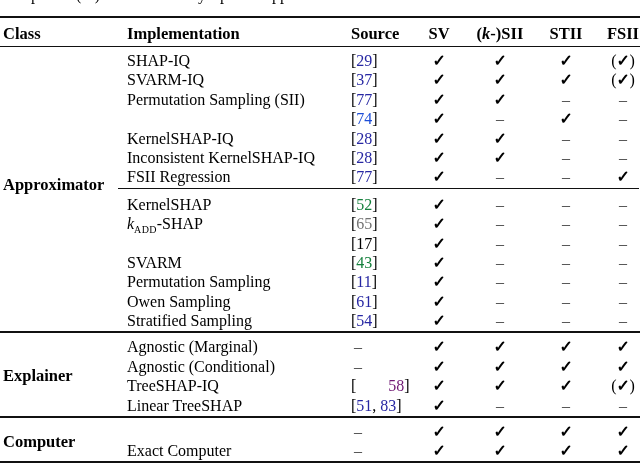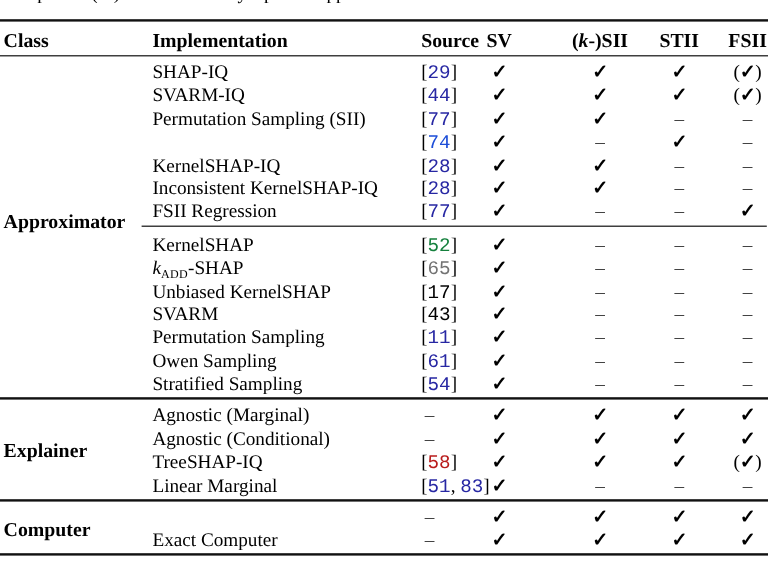--- a/index.html
+++ b/index.html
@@ -14,31 +14,31 @@
   .rule-head{top:45.6px;height:1.4px;}
   .rule-bottom{top:460.5px;height:2.4px;}
   
   .hdr{position:absolute;top:23px;height:22px;line-height:22px;font-weight:bold;font-size:16.5px;}
   
   .cell{position:absolute;top:0;white-space:nowrap;}
   .c-class{left:3px;}
   .c-impl{left:127px;}
   .c-src{left:351px;}
   .c-mark{width:60px;text-align:center;}
-  .col-sv{left:386px;}
+  .col-sv{left:409px;}
   .col-ksii{left:470px;}
   .col-stii{left:536px;}
   .col-fsii{left:593px;}
   
   .tbody{position:absolute;top:51px;left:0;right:0;}
   .row{position:relative;height:19.4px;line-height:19.4px;font-size:16px;}
   .check{font-weight:bold;letter-spacing:-0.5px;}
   .dash{color:#3a3a3a;}
   .src-dash{margin-left:3px;}
-  .cite{text-decoration:none;cursor:pointer;font-family:Liberation Mono, monospace;}
+  .cite{text-decoration:none;cursor:pointer;}
   .it{font-style:italic;}
   .sub{font-size:10px;vertical-align:-3.5px;letter-spacing:0.3px;}
   
   .cmid-wrap{position:relative;height:8px;}
   .cmid{position:absolute;left:118px;right:1px;top:0.8px;height:1.4px;background:#111;}
   .secrule-wrap{position:relative;height:7px;}
   .secrule{position:absolute;left:0;right:0;top:0.6px;height:2.2px;background:#111;}
   
   .sec-label{position:absolute;left:3px;height:19.4px;line-height:19.4px;
              font-weight:bold;font-size:16.5px;white-space:nowrap;}
@@ -77,21 +77,21 @@
       <div class="row">
         <span class="cell c-impl">SHAP-IQ</span>
         <span class="cell c-src"><span>[</span><a class="cite" style="color: rgb(39, 39, 163);">29</a><span>]</span></span>
         <span class="cell c-mark col-sv"><span class="check">✓</span></span>
         <span class="cell c-mark col-ksii"><span class="check">✓</span></span>
         <span class="cell c-mark col-stii"><span class="check">✓</span></span>
         <span class="cell c-mark col-fsii"><span>(</span><span class="check">✓</span><span>)</span></span>
       </div>
       <div class="row">
         <span class="cell c-impl">SVARM-IQ</span>
-        <span class="cell c-src"><span>[</span><a class="cite" style="color: rgb(39, 39, 163);">44</a><span>]</span></span>
+        <span class="cell c-src"><span>[</span><a class="cite" style="color: rgb(39, 39, 163);">37</a><span>]</span></span>
         <span class="cell c-mark col-sv"><span class="check">✓</span></span>
         <span class="cell c-mark col-ksii"><span class="check">✓</span></span>
         <span class="cell c-mark col-stii"><span class="check">✓</span></span>
         <span class="cell c-mark col-fsii"><span>(</span><span class="check">✓</span><span>)</span></span>
       </div>
       <div class="row">
         <span class="cell c-impl">Permutation Sampling (SII)</span>
         <span class="cell c-src"><span>[</span><a class="cite" style="color: rgb(39, 39, 163);">77</a><span>]</span></span>
         <span class="cell c-mark col-sv"><span class="check">✓</span></span>
         <span class="cell c-mark col-ksii"><span class="check">✓</span></span>
@@ -142,30 +142,29 @@
       </div>
       <div class="row">
         <span class="cell c-impl"><span class="it">k</span><sub class="sub">ADD</sub><span>-SHAP</span></span>
         <span class="cell c-src"><span>[</span><a class="cite" style="color: #737373;">65</a><span>]</span></span>
         <span class="cell c-mark col-sv"><span class="check">✓</span></span>
         <span class="cell c-mark col-ksii"><span class="dash">–</span></span>
         <span class="cell c-mark col-stii"><span class="dash">–</span></span>
         <span class="cell c-mark col-fsii"><span class="dash">–</span></span>
       </div>
       <div class="row">
-        <span class="cell c-impl">Unbiased KernelSHAP</span>
         <span class="cell c-src"><span>[</span><a class="cite" style="color: #000000;">17</a><span>]</span></span>
         <span class="cell c-mark col-sv"><span class="check">✓</span></span>
         <span class="cell c-mark col-ksii"><span class="dash">–</span></span>
         <span class="cell c-mark col-stii"><span class="dash">–</span></span>
         <span class="cell c-mark col-fsii"><span class="dash">–</span></span>
       </div>
       <div class="row">
         <span class="cell c-impl">SVARM</span>
-        <span class="cell c-src"><span>[</span><a class="cite" style="color: #000000;">43</a><span>]</span></span>
+        <span class="cell c-src"><span>[</span><a class="cite" style="color: #15803d;">43</a><span>]</span></span>
         <span class="cell c-mark col-sv"><span class="check">✓</span></span>
         <span class="cell c-mark col-ksii"><span class="dash">–</span></span>
         <span class="cell c-mark col-stii"><span class="dash">–</span></span>
         <span class="cell c-mark col-fsii"><span class="dash">–</span></span>
       </div>
       <div class="row">
         <span class="cell c-impl">Permutation Sampling</span>
         <span class="cell c-src"><span>[</span><a class="cite" style="color: rgb(39, 39, 163);">11</a><span>]</span></span>
         <span class="cell c-mark col-sv"><span class="check">✓</span></span>
         <span class="cell c-mark col-ksii"><span class="dash">–</span></span>
@@ -202,28 +201,28 @@
       <div class="row">
         <span class="cell c-impl">Agnostic (Conditional)</span>
         <span class="cell c-src"><span class="dash src-dash">–</span></span>
         <span class="cell c-mark col-sv"><span class="check">✓</span></span>
         <span class="cell c-mark col-ksii"><span class="check">✓</span></span>
         <span class="cell c-mark col-stii"><span class="check">✓</span></span>
         <span class="cell c-mark col-fsii"><span class="check">✓</span></span>
       </div>
       <div class="row">
         <span class="cell c-impl">TreeSHAP-IQ</span>
-        <span class="cell c-src"><span>[</span><a class="cite" style="color: #b91c1c;">58</a><span>]</span></span>
+        <span class="cell c-src"><span>[</span><a class="cite" style="color: #701a75; margin-left: 32px;">58</a><span>]</span></span>
         <span class="cell c-mark col-sv"><span class="check">✓</span></span>
         <span class="cell c-mark col-ksii"><span class="check">✓</span></span>
         <span class="cell c-mark col-stii"><span class="check">✓</span></span>
         <span class="cell c-mark col-fsii"><span>(</span><span class="check">✓</span><span>)</span></span>
       </div>
       <div class="row">
-        <span class="cell c-impl">Linear Marginal</span>
+        <span class="cell c-impl">Linear TreeSHAP</span>
         <span class="cell c-src"><span>[</span><a class="cite" style="color: rgb(39, 39, 163);">51</a><span>, </span><a class="cite" style="color: rgb(39, 39, 163);">83</a><span>]</span></span>
         <span class="cell c-mark col-sv"><span class="check">✓</span></span>
         <span class="cell c-mark col-ksii"><span class="dash">–</span></span>
         <span class="cell c-mark col-stii"><span class="dash">–</span></span>
         <span class="cell c-mark col-fsii"><span class="dash">–</span></span>
       </div>
       <div class="secrule-wrap">
         <div class="secrule"></div>
       </div>
       <div class="row">

